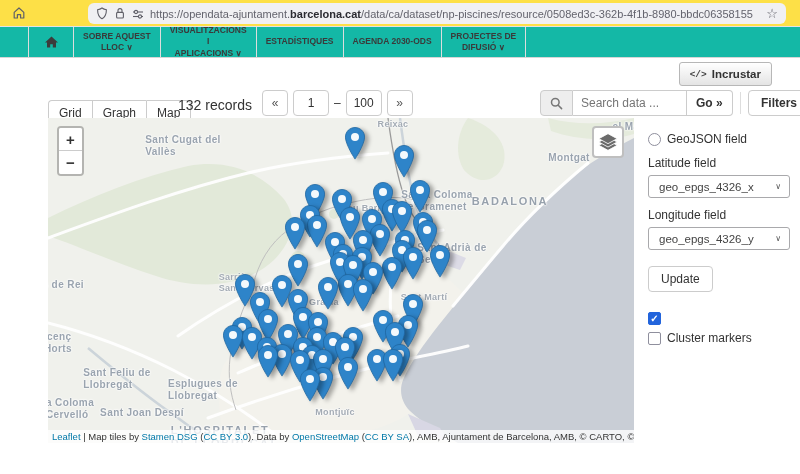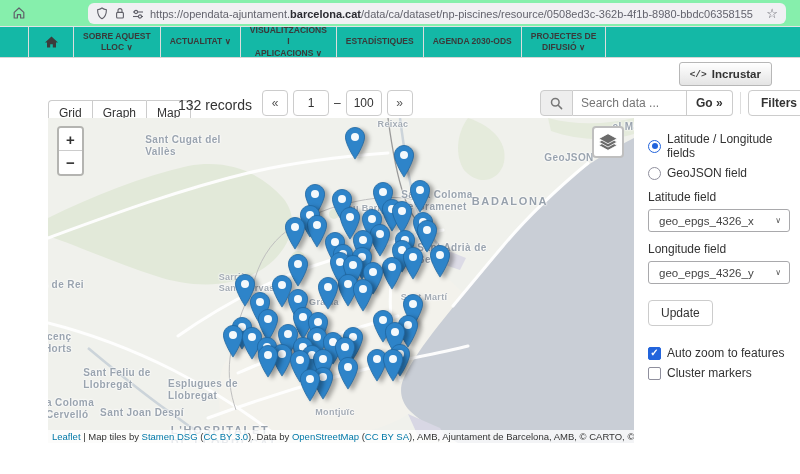--- a/index.html
+++ b/index.html
@@ -1,20 +1,20 @@
 <!DOCTYPE html>
 <html><head>
 <meta charset="utf-8">
 <style>
   * { margin:0; padding:0; box-sizing:border-box; }
   body { font-family:"Liberation Sans", sans-serif; background:#fff; }
   .screen { position:relative; width:800px; height:474px; overflow:hidden; background:#fff; }
 
   
-  .chrome { position:absolute; left:0; top:0; width:800px; height:27px; background:#86efac; border-bottom:1px solid #e3e3e6; }
+  .chrome { position:absolute; left:0; top:0; width:800px; height:27px; background:#fde047; border-bottom:1px solid #e3e3e6; }
   .chrome-home { position:absolute; left:12px; top:6px; }
   .addr { position:absolute; left:88px; top:3px; width:698px; height:21px; background:#f0f0f3; border-radius:6px; display:flex; align-items:center; padding:0 8px; gap:6px; }
   .url { font-size:11px; color:#63636d; white-space:nowrap; overflow:hidden; flex:1; }
   .url b { color:#2b2b31; font-weight:bold; }
   .star { font-size:13px; color:#5f5f68; line-height:1; }
 
   
   .nav { position:absolute; left:0; top:27px; width:800px; height:31px; background:#14b8a6; border-bottom:1px solid #d6d6d6; display:flex; padding-left:28px; }
   .nav-item { display:flex; align-items:center; justify-content:center; text-align:center; font-size:8.5px; font-weight:bold; color:#3a3a3a; padding:0 9px; border-right:1px solid #ddd; line-height:1.3; }
   .nav-item:first-child { border-left:1px solid #ddd; width:46px; }
@@ -106,23 +106,20 @@
     <div class="nav-item">
       <svg width="15" height="14" viewBox="0 0 15 14">
         <path d="M7.5 1.5 L14 7.4 H12 V12.5 H8.8 V9.3 H6.2 V12.5 H3 V7.4 H1 Z" fill="#3c3c3c"></path>
       </svg>
     </div>
     <div class="nav-item">
         <span class="nav-label">SOBRE AQUEST
 LLOC ∨</span>
       </div>
     <div class="nav-item">
-        <span class="nav-label">ACTUALITAT ∨</span>
-      </div>
-    <div class="nav-item">
         <span class="nav-label">VISUALITZACIONS
 I
 APLICACIONS ∨</span>
       </div>
     <div class="nav-item">
         <span class="nav-label">ESTADÍSTIQUES</span>
       </div>
     <div class="nav-item">
         <span class="nav-label">AGENDA 2030-ODS</span>
       </div>
@@ -199,21 +196,21 @@
         <path d="M205 168 C195 190 185 215 182 240 C180 258 182 275 188 292"></path>
       </g>
 
       <path d="M340 0 C344 30 348 55 356 78 C362 96 372 110 385 120" fill="none" stroke="#9a9a9a" stroke-width="1.3"></path>
     </svg>
 
     <div id="map-overlay" style="position:absolute;left:0;top:0;width:586px;height:325px;">
         <div class="mlabel sm" style="left: 345px; top: 6px;">Reixac</div>
         <div class="mlabel town" style="left: 578px; top: 9px;">el Ma</div>
         <div class="mlabel town" style="left: 135px; top: 28px;">Sant Cugat del<br>Vallès</div>
-        <div class="mlabel town" style="left: 521px; top: 40px;">GeoJSON</div>
+        <div class="mlabel town" style="left: 521px; top: 40px;">Montgat</div>
         <div class="mlabel town" style="left: 389px; top: 83px;">Santa Coloma<br>de Gramenet</div>
         <div class="mlabel city" style="left: 462px; top: 84px;">BADALONA</div>
         <div class="mlabel sm" style="left: 317px; top: 90px;">Nou Barris</div>
         <div class="mlabel town" style="left: 404px; top: 136px;">Sant Adrià de<br>Besòs</div>
         <div class="mlabel sm" style="left: 200px; top: 165px;">Sarrià<br>Sant Gervasi</div>
         <div class="mlabel town" style="left: 12px; top: 167px;">ns de Rei</div>
         <div class="mlabel sm" style="left: 376px; top: 179px;">Sant Martí</div>
         <div class="mlabel sm" style="left: 276px; top: 184px;">Gràcia</div>
         <div class="mlabel town" style="left: 10px; top: 225px;">icenç<br>Horts</div>
         <div class="mlabel town" style="left: 69px; top: 261px;">Sant Feliu de<br>Llobregat</div>
@@ -489,41 +486,36 @@
         <polygon points="13,10 24,16 13,22 2,16" fill="#6b6b6b" stroke="#fff" stroke-width="1"></polygon>
         <polygon points="13,6 24,12 13,18 2,12" fill="#6b6b6b" stroke="#fff" stroke-width="1"></polygon>
         <polygon points="13,2 24,8 13,14 2,8" fill="#6b6b6b" stroke="#fff" stroke-width="1"></polygon>
       </svg>
     </div>
     <div class="attribution"><span class="att-link">Leaflet</span><span> | Map tiles by </span><span class="att-link">Stamen DSG</span><span> (</span><span class="att-link">CC BY 3.0</span><span>). Data by </span><span class="att-link">OpenStreetMap</span><span> (</span><span class="att-link">CC BY SA</span><span>), AMB, Ajuntament de Barcelona, AMB, © CARTO, © OpenStreetMap contributors</span></div>
   </div>
 
   <div class="side-panel">
     <div class="choice-row">
-      <span class="radio checked"></span>
-      <span>Latitude / Longitude fields</span>
-    </div>
-    <div class="choice-row">
       <span class="radio"></span>
       <span>GeoJSON field</span>
     </div>
     <div class="field-label">Latitude field</div>
     <div class="sel">
       <span class="sel-text">geo_epgs_4326_x</span>
       <span class="caret">∨</span>
     </div>
     <div class="field-label">Longitude field</div>
     <div class="sel">
       <span class="sel-text">geo_epgs_4326_y</span>
       <span class="caret">∨</span>
     </div>
     <div class="btn update-btn">Update</div>
     <div class="choice-row">
       <span class="checkbox checked">✓</span>
-      <span>Auto zoom to features</span>
     </div>
     <div class="choice-row">
       <span class="checkbox"></span>
       <span>Cluster markers</span>
     </div>
   </div>
 
 </div>
 
 </body></html>

